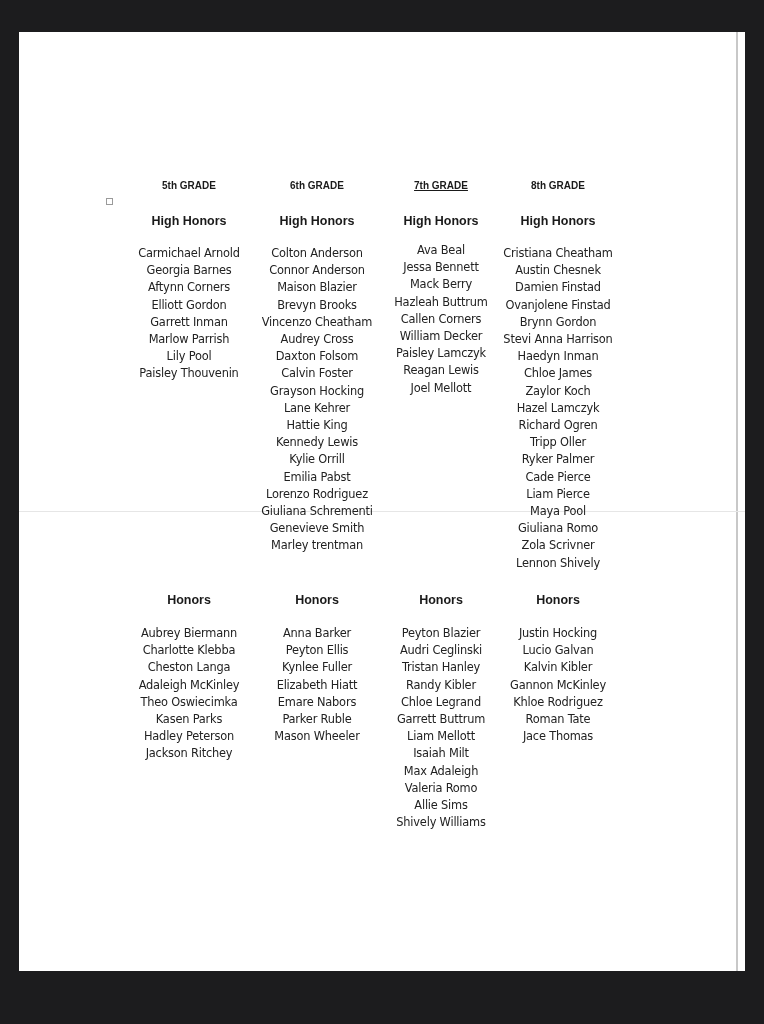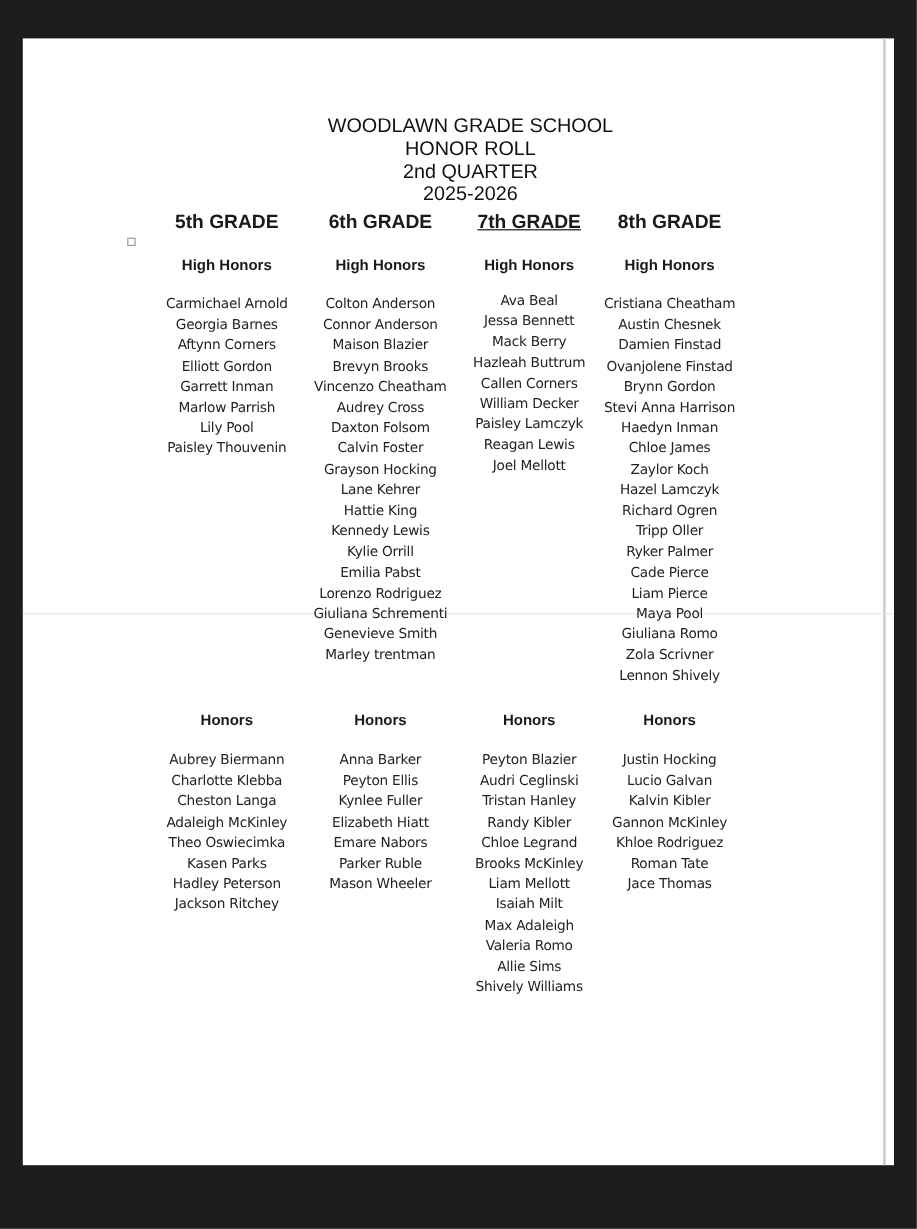--- a/index.html
+++ b/index.html
@@ -28,42 +28,36 @@
       border: 1px solid #9a9a9a;
     }
     .title-block {
       position: absolute; left: 180px; top: 64px; width: 386px;
       text-align: center; font-size: 16.5px; line-height: 19px; color: #111;
     }
     .col {
       position: absolute; width: 150px; text-align: center;
     }
     .grade {
-      font-weight: bold; font-size: 16px; height: 18px; line-height: 18px;
+      font-weight: bold; font-size: 10px; height: 18px; line-height: 18px;
     }
     .section-title {
       font-weight: bold; font-size: 12.5px; line-height: 18px;
     }
     .names { font-family: "DejaVu Sans", sans-serif; font-size: 11.4px; line-height: 17.2px; letter-spacing: -0.2px; color: #222; }
     .name { white-space: nowrap; }
   </style>
 </head>
 <body>
 
 <div class="page">
   <div class="page-edge"></div>
   <div class="fold-line"></div>
   <div class="checkbox-mark"></div>
 
-  <div class="title-block">
-    <div>WOODLAWN GRADE SCHOOL</div>
-    <div>HONOR ROLL</div>
-    <div>2nd QUARTER</div>
-    <div>2025-2026</div>
-  </div>
 
   <div id="columns">
       <div class="grade col" style="top: 145px; left: 95px;">5th GRADE</div>
       <div class="section-title col" style="top: 180px; left: 95px;">High Honors</div>
       <div class="names col" style="top: 213px; left: 95px;">
         <div class="name">Carmichael Arnold</div>
         <div class="name">Georgia Barnes</div>
         <div class="name">Aftynn Corners</div>
         <div class="name">Elliott Gordon</div>
         <div class="name">Garrett Inman</div>
@@ -127,21 +121,21 @@
         <div class="name">Reagan Lewis</div>
         <div class="name">Joel Mellott</div>
       </div>
       <div class="section-title col" style="top: 559px; left: 347px;">Honors</div>
       <div class="names col" style="top: 593px; left: 347px;">
         <div class="name">Peyton Blazier</div>
         <div class="name">Audri Ceglinski</div>
         <div class="name">Tristan Hanley</div>
         <div class="name">Randy Kibler</div>
         <div class="name">Chloe Legrand</div>
-        <div class="name">Brooks McKinley</div>
+        <div class="name">Garrett Buttrum</div>
         <div class="name">Liam Mellott</div>
         <div class="name">Isaiah Milt</div>
         <div class="name">Max Adaleigh</div>
         <div class="name">Valeria Romo</div>
         <div class="name">Allie Sims</div>
         <div class="name">Shively Williams</div>
       </div>
       <div class="grade col" style="top: 145px; left: 464px;">8th GRADE</div>
       <div class="section-title col" style="top: 180px; left: 464px;">High Honors</div>
       <div class="names col" style="top: 213px; left: 464px;">

